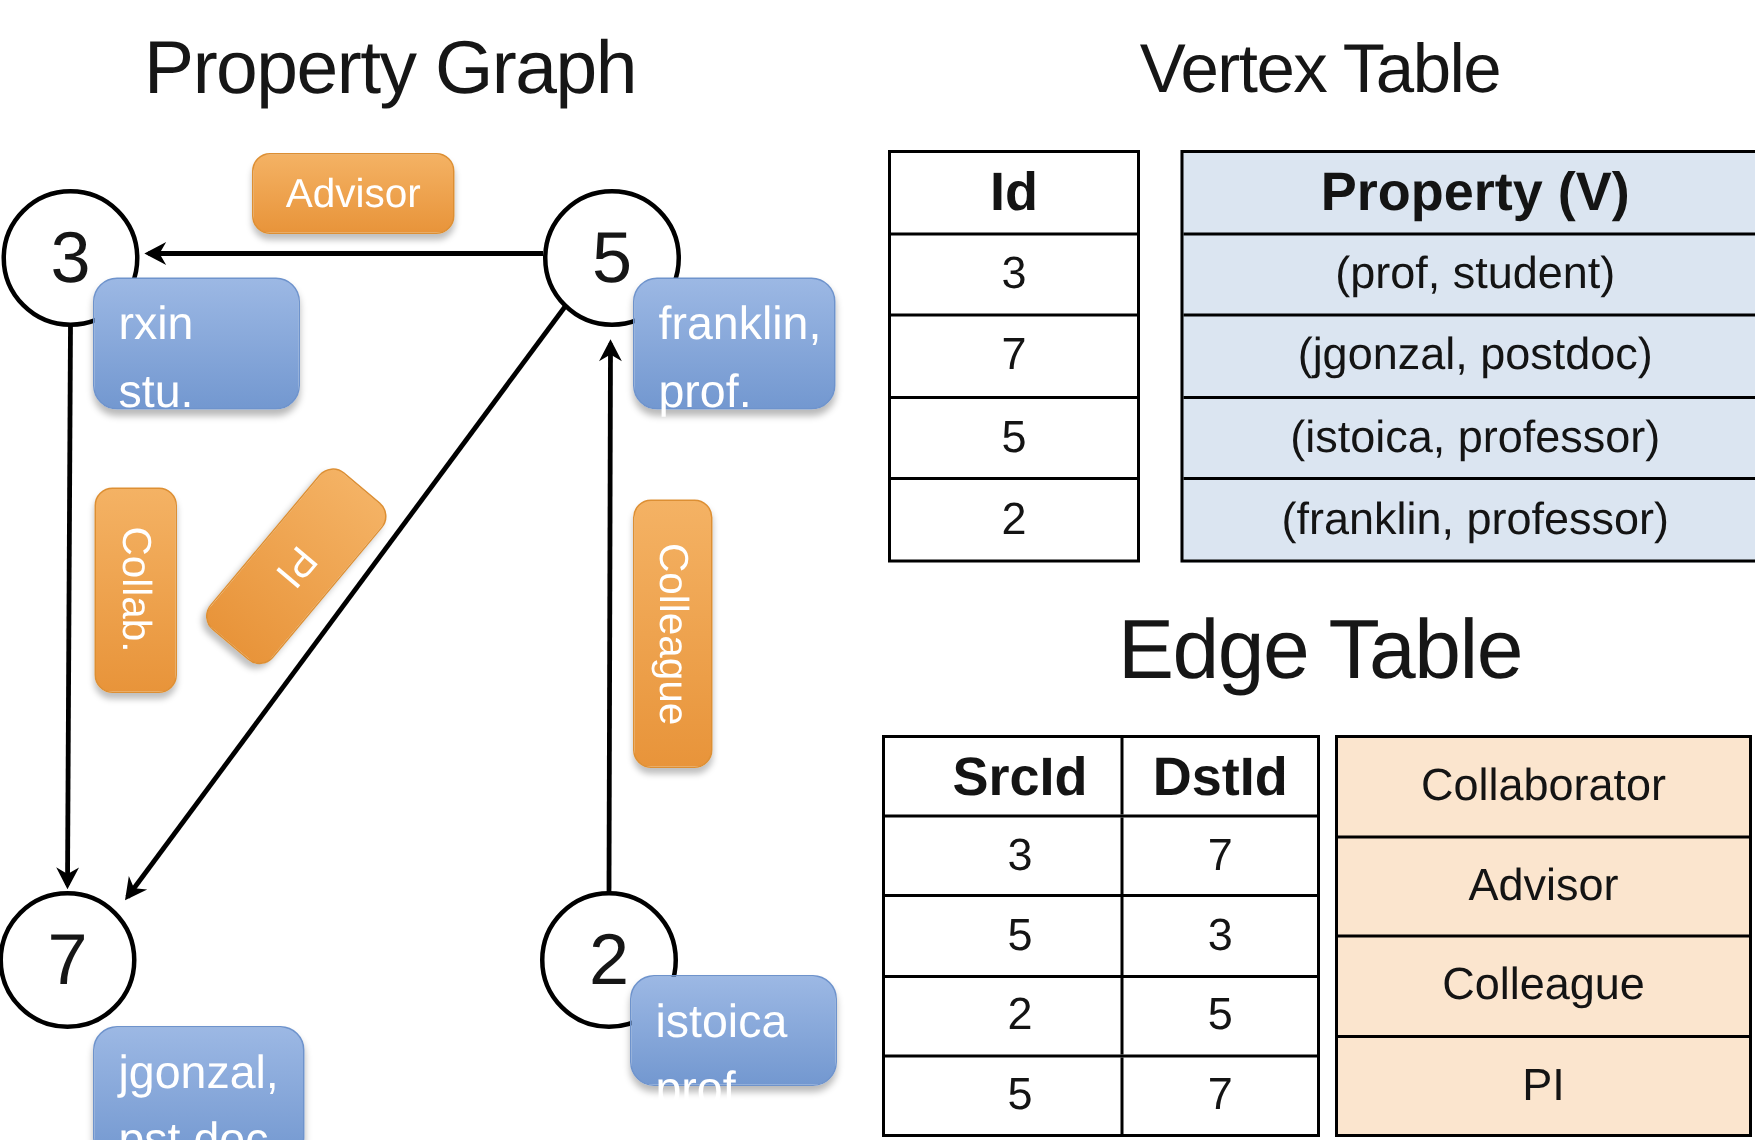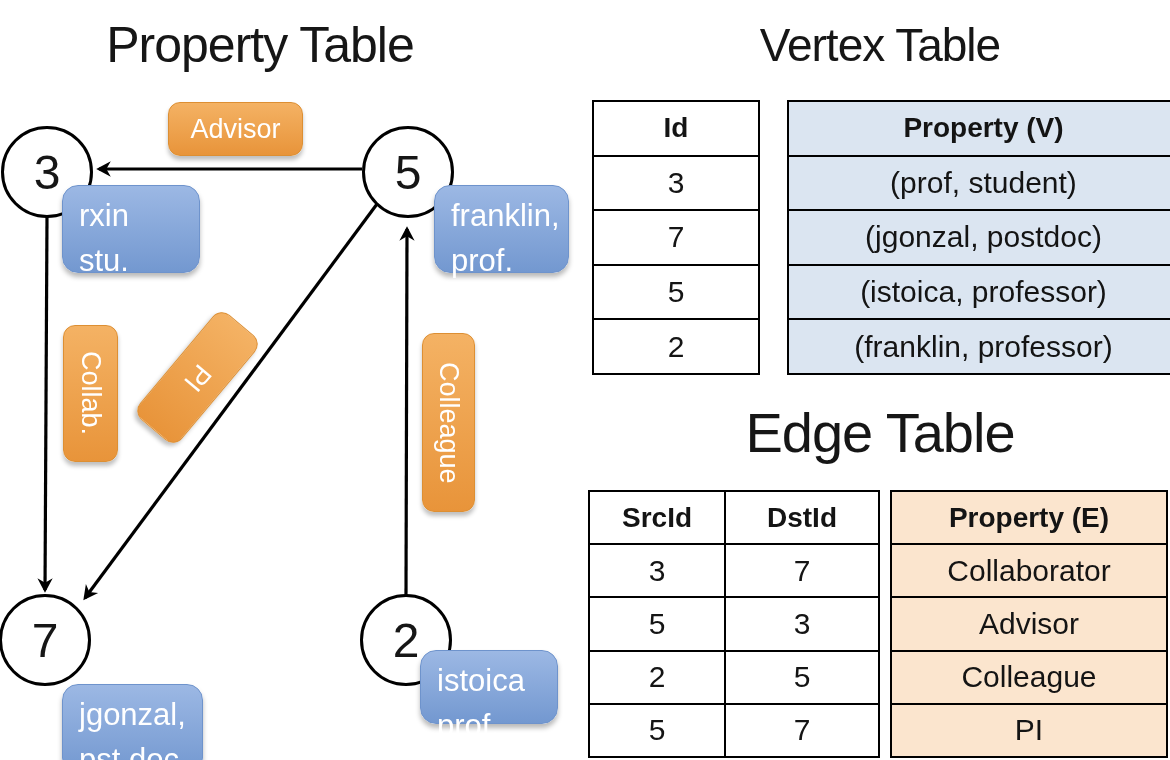--- a/index.html
+++ b/index.html
@@ -20,21 +20,21 @@
   #node-5{left:362px;top:126px;}
   #node-7{left:-1px;top:594px;}
   #node-2{left:360px;top:594px;}
 
   .prop-box{position:absolute;box-sizing:border-box;border-radius:16px;z-index:4;
             background:linear-gradient(#9cb8e4,#7398d0);
             border:1px solid #6e93cc;
             box-shadow:0 4px 5px rgba(0,0,0,0.28);
             color:#fff;font-size:31px;line-height:1.45;padding:8px 0 0 16px;}
   #prop-rxin{left:62px;top:185px;width:138px;height:88px;}
-  #prop-franklin{left:422px;top:185px;width:135px;height:88px;margin-left:12px;}
+  #prop-franklin{left:422px;top:185px;width:135px;height:88px;}
   #prop-jgonzal{left:62px;top:652px;width:141px;height:90px;margin-top:32px;}
   #prop-istoica{left:420px;top:650px;width:138px;height:74px;}
 
   .edge-label{position:absolute;box-sizing:border-box;border-radius:12px;z-index:2;
               background:linear-gradient(#f4b264,#e8943a);
               border:1px solid #dd8f33;
               box-shadow:0 4px 4px rgba(0,0,0,0.25);
               color:#fff;font-size:27px;display:flex;align-items:center;justify-content:center;}
   #label-advisor{left:168px;top:102px;width:135px;height:54px;}
   #label-collab{left:63px;top:325px;width:55px;height:137px;}
@@ -42,35 +42,35 @@
   #label-colleague{left:422px;top:333px;width:53px;height:179px;}
   .vtext{writing-mode:vertical-rl;}
 
   
   .tbl-part{position:absolute;box-sizing:border-box;border:2.5px solid #000;
             display:flex;flex-direction:column;background:#fff;}
   .tbl-part .trow{flex:1;display:flex;align-items:center;border-top:2px solid #000;}
   .tbl-part .trow:first-child{border-top:none;}
   .tcell{display:flex;align-items:center;justify-content:center;height:100%;
          font-size:30px;color:#141414;flex:1;}
-  .th .tcell{font-weight:bold;font-size:28px;}
+  .th .tcell{font-weight:bold;font-size:36px;}
   .cell-divider{border-right:2px solid #000;}
 
   #vt-id{left:592px;top:100px;width:168px;height:275px;}
   #vt-prop{left:775px;top:100px;width:393px;height:275px;background:#dbe5f1;margin-left:12px;}
   #et-ids{left:588px;top:490px;width:292px;height:268px;}
-  #et-ids .src{flex:0 0 134px;}
+  #et-ids .src{flex:0 0 134px;padding-left:23px;}
   #et-prop{left:890px;top:490px;width:278px;height:268px;background:#fbe5ce;}
 </style>
 </head>
 <body>
 
 <div class="stage">
 
-  <div class="section-title" id="graph-title">Property Table</div>
+  <div class="section-title" id="graph-title">Property Graph</div>
   <div class="section-title" id="vertex-title">Vertex Table</div>
   <div class="section-title" id="edge-title">Edge Table</div>
 
   <svg class="edges" width="585" height="760" viewBox="0 0 585 760">
     <defs>
       <marker id="arrow" viewBox="0 0 12 12" refX="9.5" refY="6" markerWidth="5.2" markerHeight="5.2" orient="auto-start-reverse">
         <path d="M1,0.5 L11.5,6 L1,11.5 L4.2,6 Z" fill="#000"></path>
       </marker>
     </defs>
     <line x1="362" y1="169" x2="99" y2="169" stroke="#000" stroke-width="3.2" marker-end="url(#arrow)"></line>
@@ -167,23 +167,20 @@
       <div class="tcell src cell-divider">2</div>
       <div class="tcell">5</div>
     </div>
     <div class="trow">
       <div class="tcell src cell-divider">5</div>
       <div class="tcell">7</div>
     </div>
   </div>
 
   <div class="tbl-part" id="et-prop">
-    <div class="trow th">
-      <div class="tcell">Property (E)</div>
-    </div>
     <div class="trow">
       <div class="tcell">Collaborator</div>
     </div>
     <div class="trow">
       <div class="tcell">Advisor</div>
     </div>
     <div class="trow">
       <div class="tcell">Colleague</div>
     </div>
     <div class="trow">

